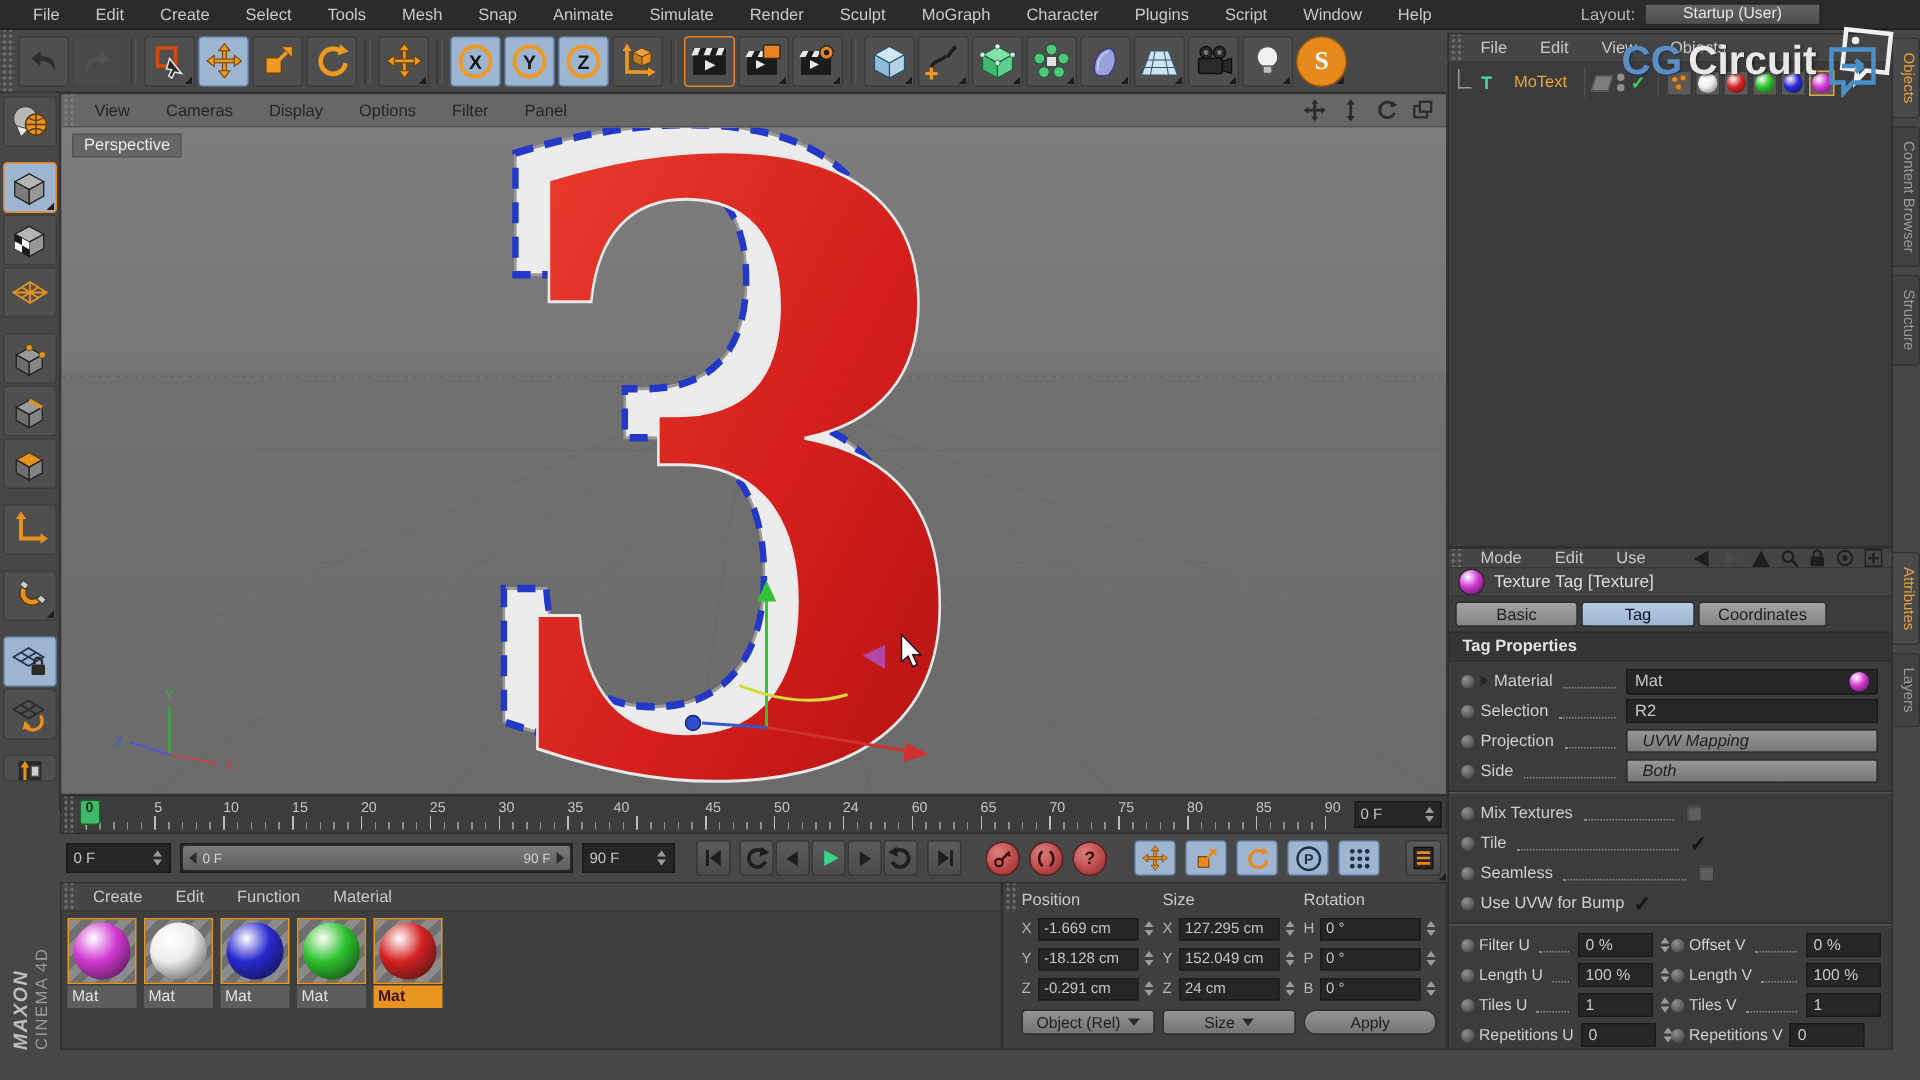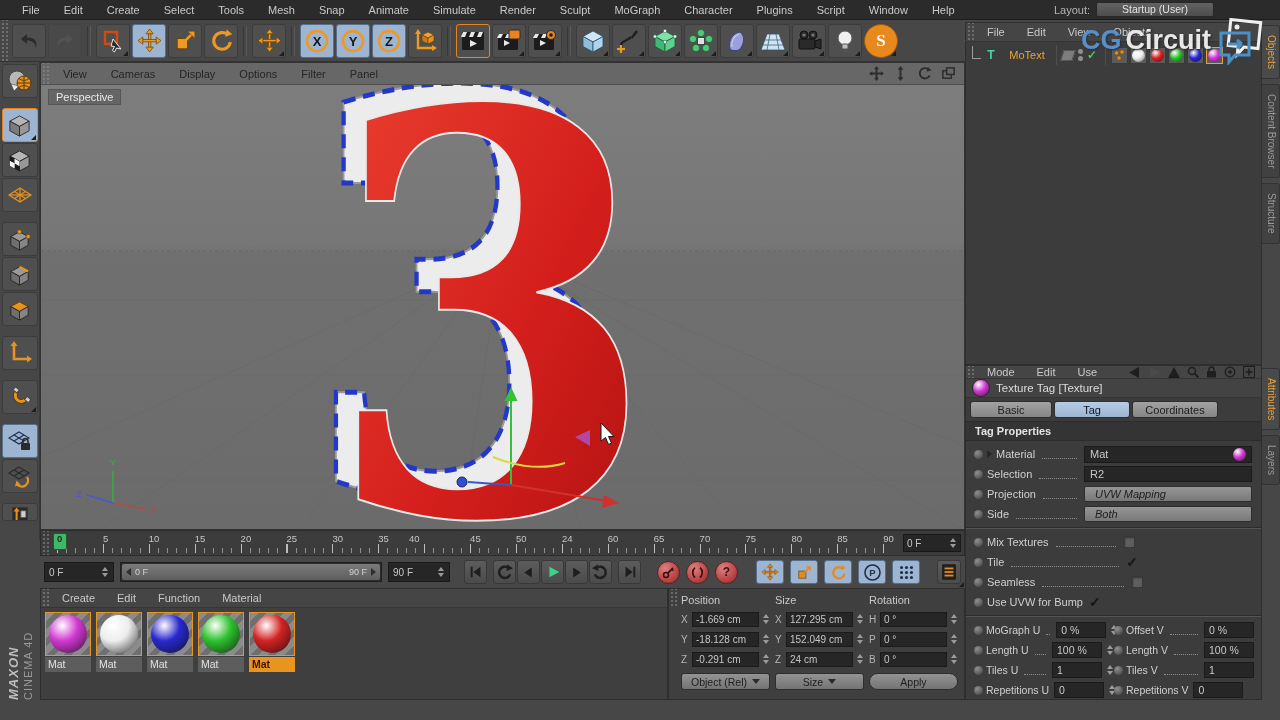--- a/index.html
+++ b/index.html
@@ -1070,21 +1070,21 @@
       <div class="arow">
         <div class="adot"></div>
         <span class="alabel">Use UVW for Bump</span>
         <span class="ckm" style="margin-left:2px;">✓</span>
           <div style="flex:1;"></div>
       </div>
       <div class="asep"></div>
       <div class="urow">
         <div class="ucell">
             <div class="adot"></div>
-            <span class="ulabel">MoGraph U</span>
+            <span class="ulabel">Filter U</span>
             <div class="leader"></div>
             <div class="uval">0 %</div>
             <div class="stepper">
               <i class="up"></i>
               <i class="dn"></i>
             </div>
           </div>
         <div class="ucell">
             <div class="adot"></div>
             <span class="ulabel">Offset V</span>

